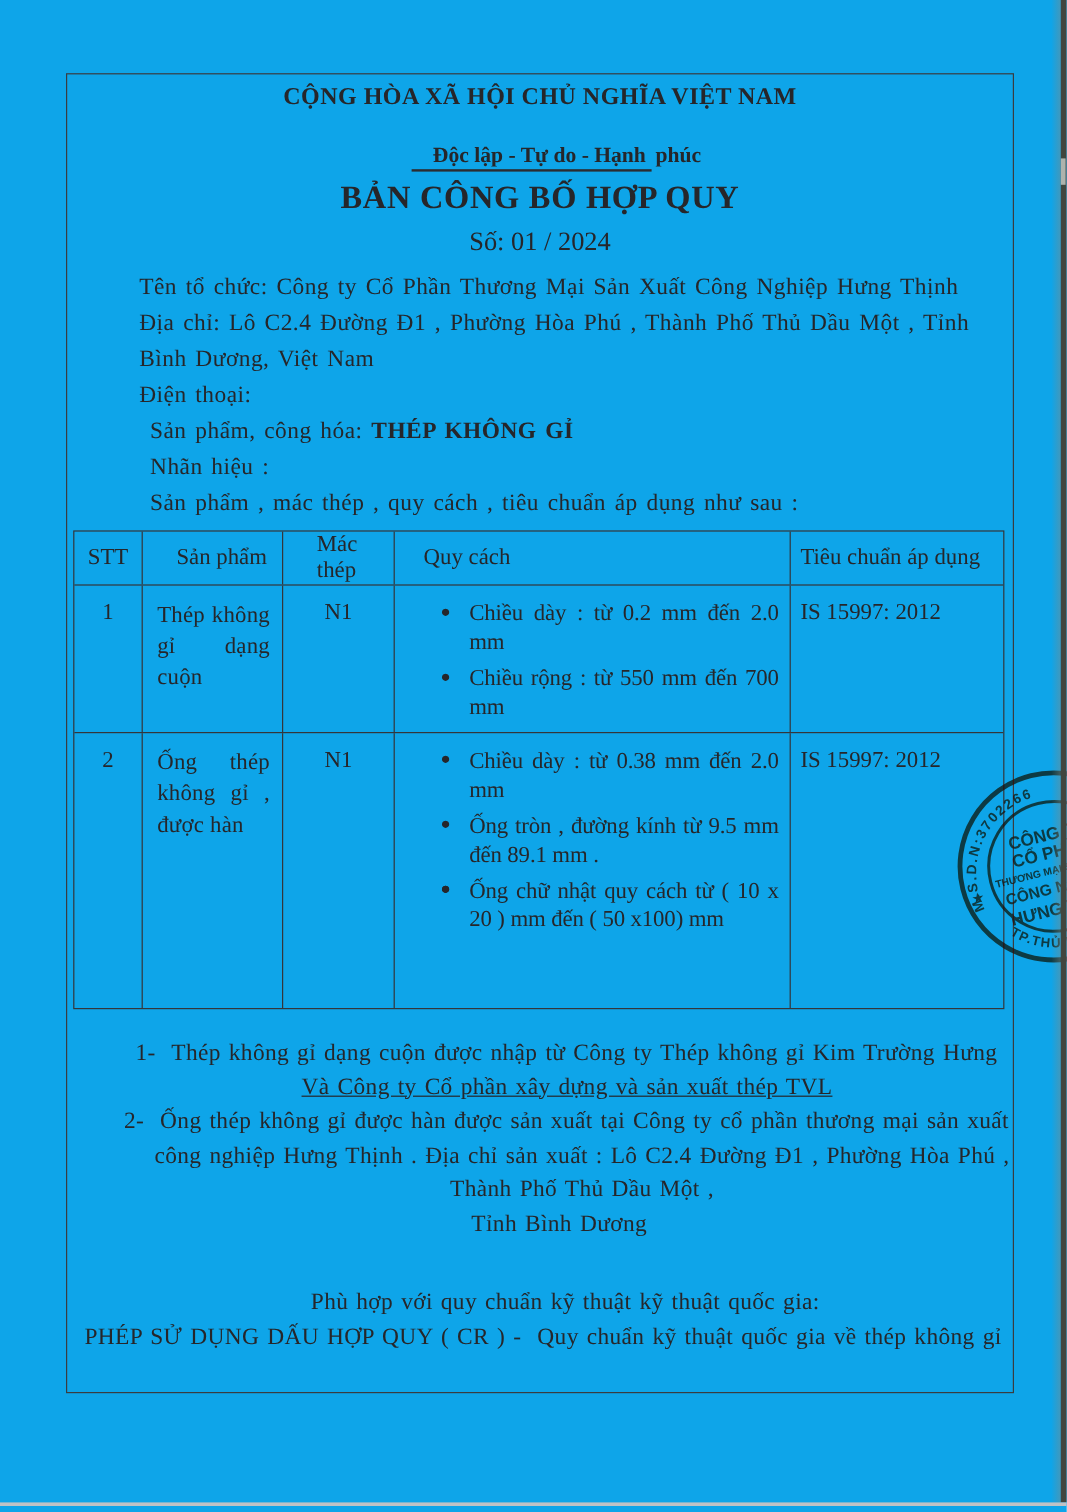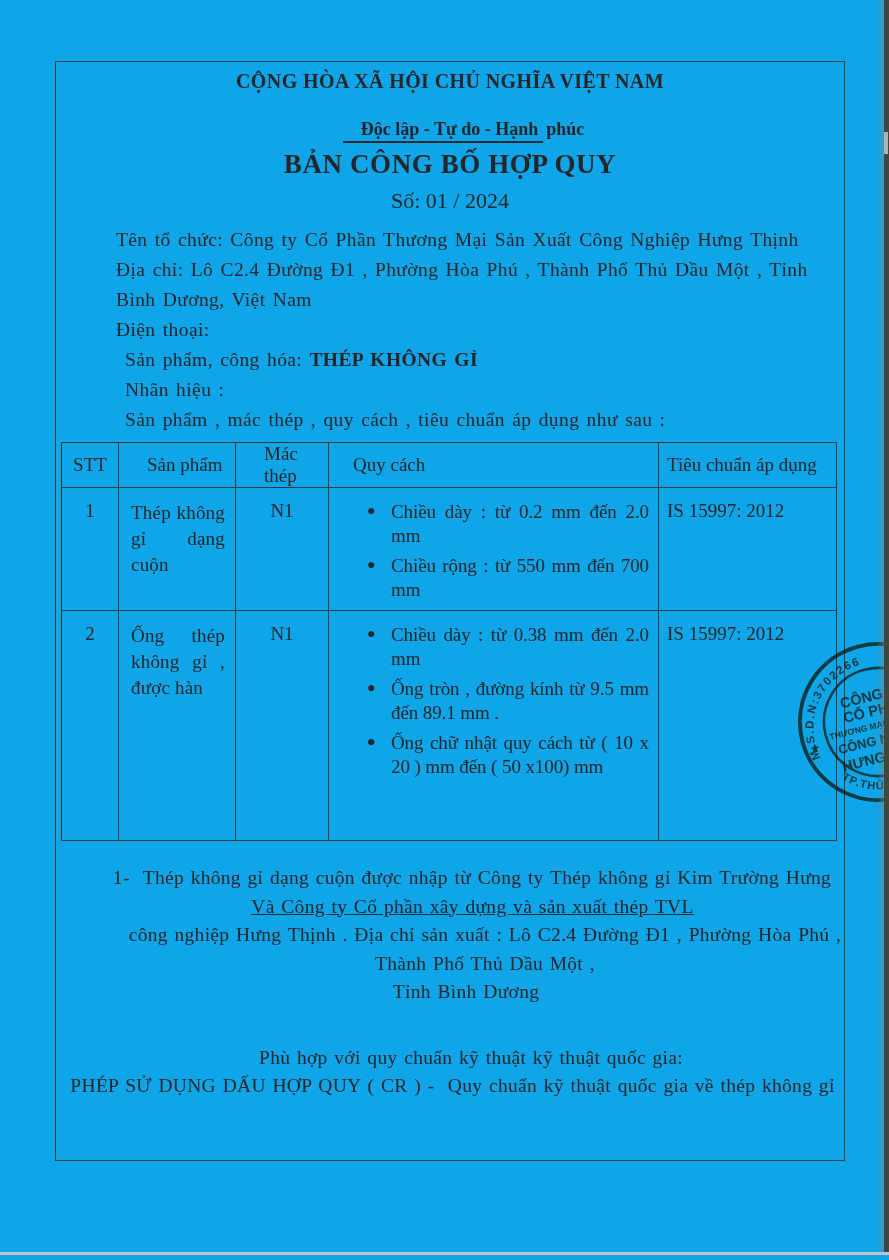--- a/index.html
+++ b/index.html
@@ -133,20 +133,21 @@
           <div class="spec"><span class="blt">●</span></div>
           <div class="spec"><span class="blt">●</span><span>Ống chữ nhật quy cách từ ( 10 x 20 ) mm đến ( 50 x100) mm</span></div>
         </div>
         <div class="t-cell c-std-v">IS 15997: 2012</div>
       </div>
     </div>
 
     <div class="notes">
       <div class="nline pl-a">1-  Thép không gỉ dạng cuộn được nhập từ Công ty Thép không gỉ Kim Trường Hưng</div>
       <div class="nline pl-b">Và Công ty Cổ phần xây dựng và sản xuất thép TVL</div>
+      <div class="nline pl-a">2-  Ống thép không gỉ được hàn được sản xuất tại Công ty cổ phần thương mại sản xuất</div>
       <div class="nline pl-c">công nghiệp Hưng Thịnh . Địa chỉ sản xuất : Lô C2.4 Đường Đ1 , Phường Hòa Phú ,</div>
       <div class="nline pl-c">Thành Phố Thủ Dầu Một ,</div>
       <div class="nline pl-d">Tỉnh Bình Dương</div>
       <div class="nline pl-e">Phù hợp với quy chuẩn kỹ thuật kỹ thuật quốc gia:</div>
       <div class="nline qcvn2">PHÉP SỬ DỤNG DẤU HỢP QUY ( CR ) -  Quy chuẩn kỹ thuật quốc gia về thép không gỉ</div>
     </div>
 
   </div>
 
   <svg class="stamp" width="220" height="220" viewBox="-110 -110 220 220">

